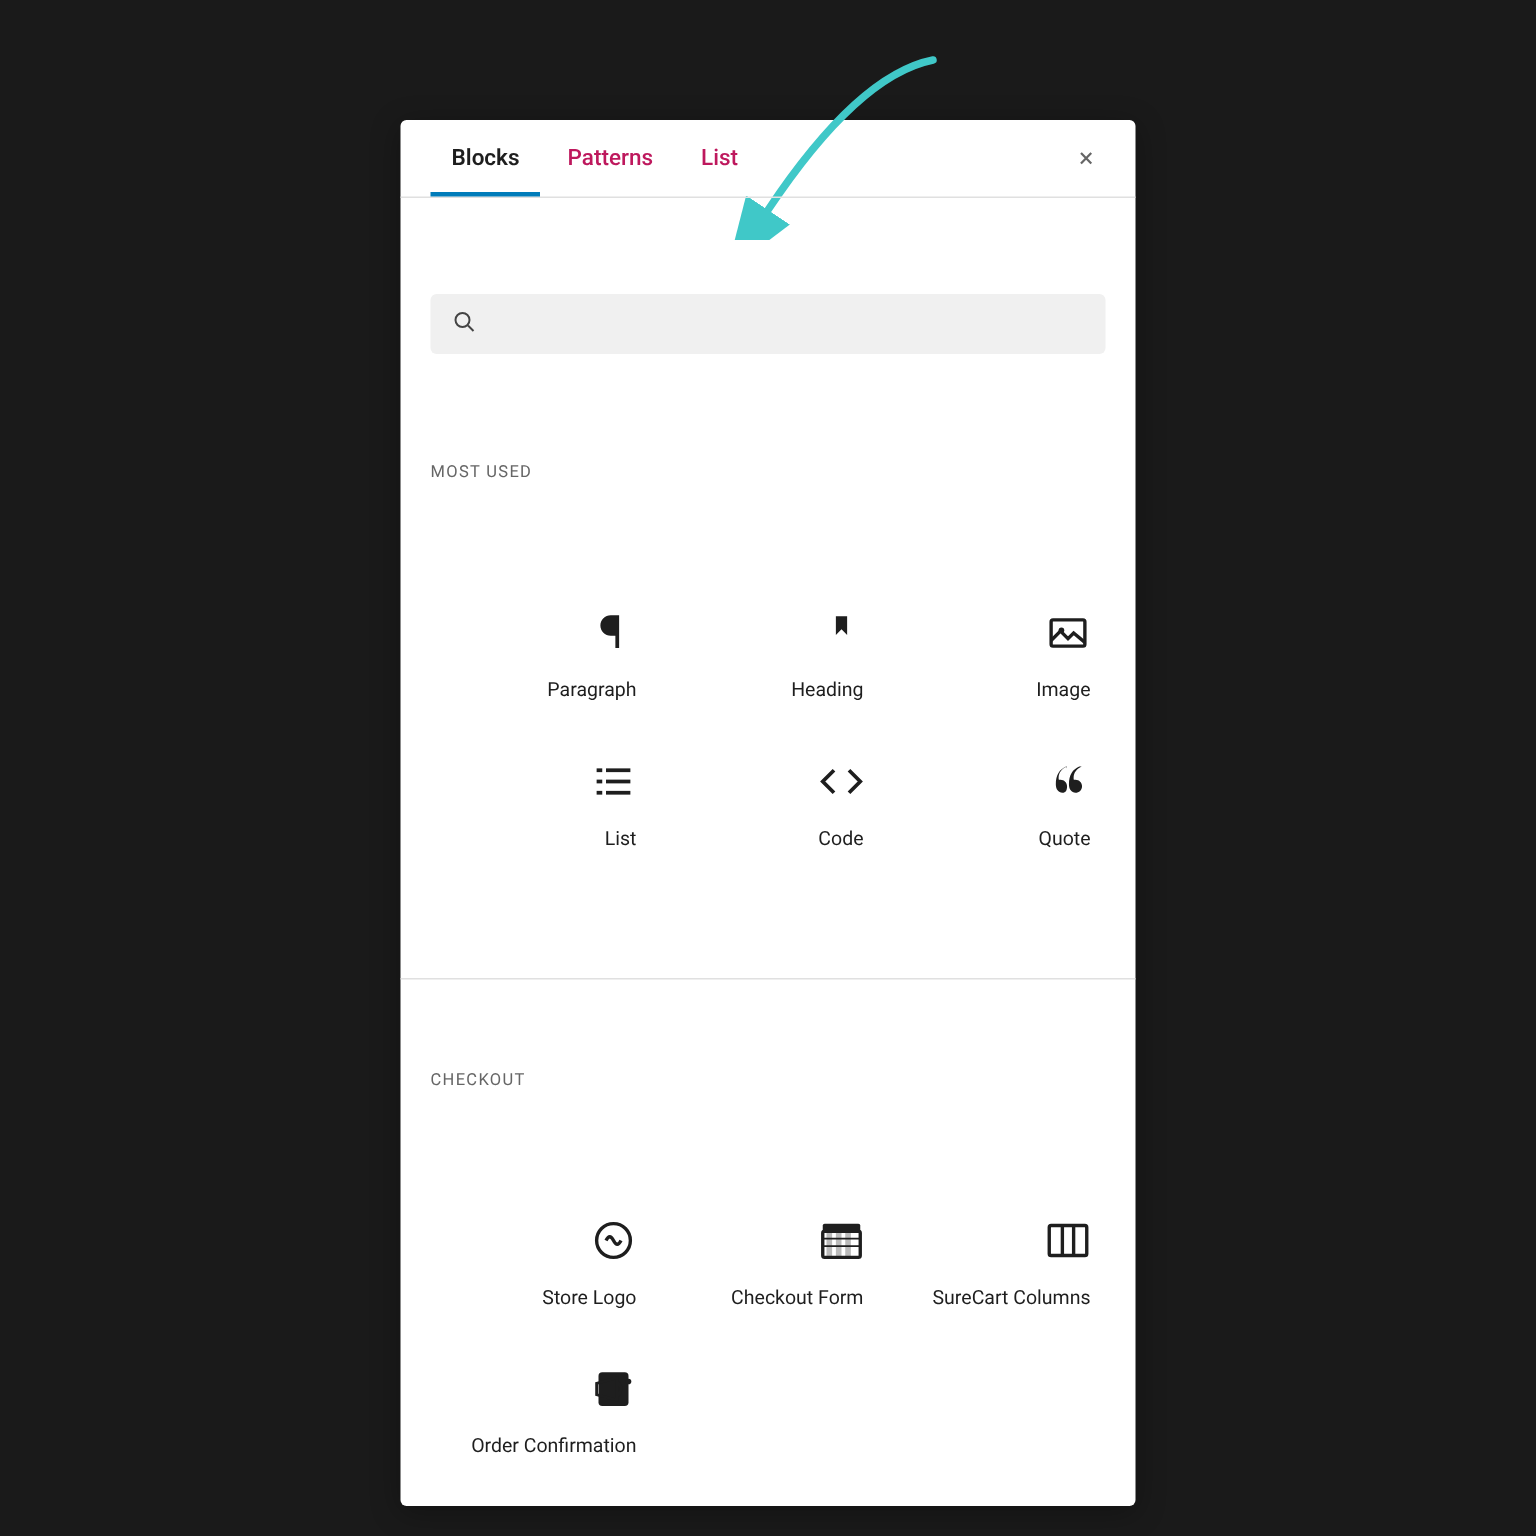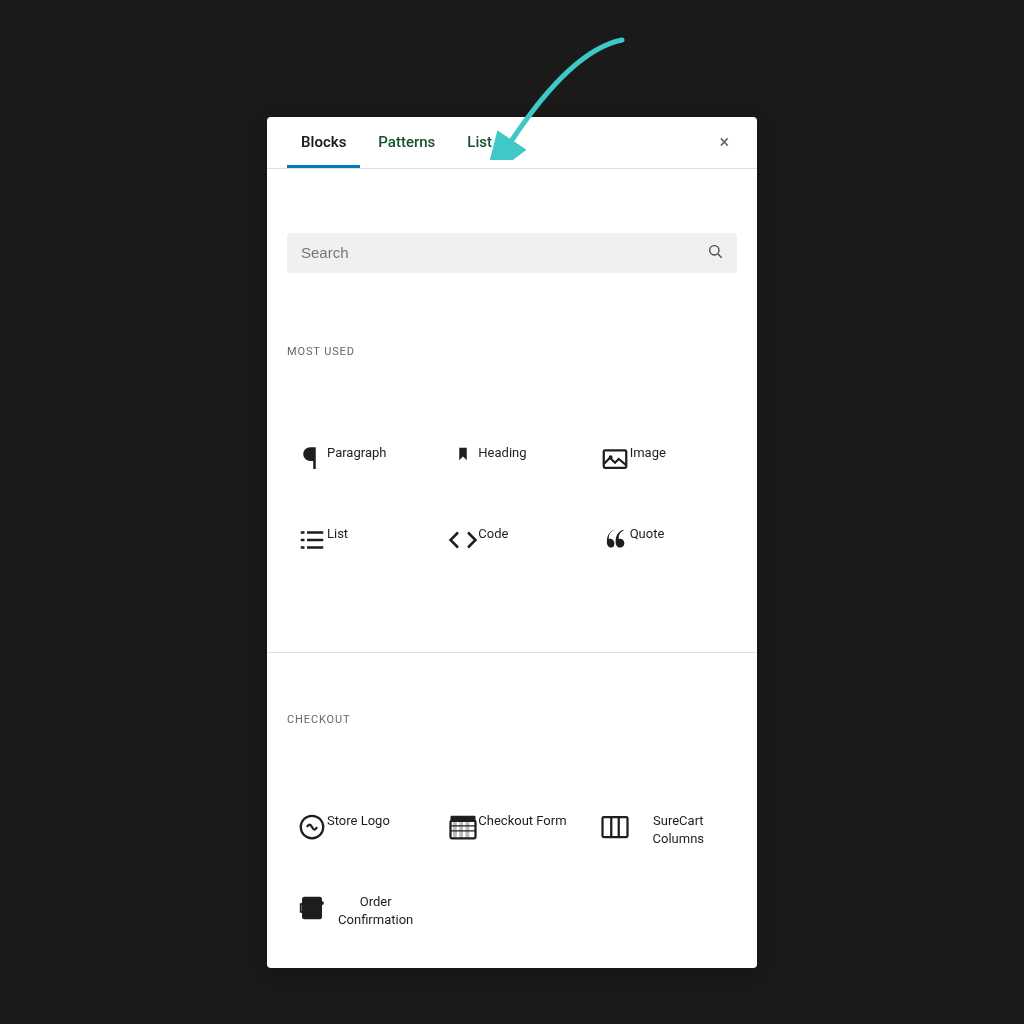--- a/index.html
+++ b/index.html
@@ -51,21 +51,21 @@
       align-items: center;
       padding: 0 20px;
       border-bottom: 1px solid #e0e0e0;
       position: relative;
     }
 
     .tab-item {
       padding: 16px 14px 14px;
       font-size: 15px;
       font-weight: 500;
-      color: #14532d;
+      color: #be185d;
       cursor: pointer;
       border-bottom: 3px solid transparent;
       margin-right: 4px;
     }
 
     .tab-item.active {
       border-bottom: 3px solid #007cba;
       color: #1e1e1e;
       font-weight: 600;
     }
@@ -119,22 +119,22 @@
     
     .block-grid {
       display: grid;
       grid-template-columns: repeat(3, 1fr);
       padding: 8px 20px 16px;
       gap: 4px;
     }
 
     .block-item {
       display: flex;
-      flex-direction: row;
-      align-items: flex-start;
+      flex-direction: column;
+      align-items: flex-end;
       padding: 18px 10px 14px;
       cursor: pointer;
       border-radius: 4px;
       transition: background 0.1s;
     }
 
     .block-icon {
       font-size: 28px;
       margin-bottom: 10px;
       line-height: 1;
@@ -177,21 +177,20 @@
 
   <div class="tabs-header">
     <div class="tab-item active">Blocks</div>
     <div class="tab-item">Patterns</div>
     <div class="tab-item">List</div>
     <div class="tab-close">×</div>
   </div>
 
   <div class="search-container">
     <div class="search-box">
-      <input class="search-input" type="text" placeholder="Search" style="">
       <span class="search-icon-wrap">
         <svg width="16" height="16" viewBox="0 0 24 24" fill="none" stroke="currentColor" stroke-width="2">
           <circle cx="11" cy="11" r="7"></circle>
           <line x1="16.5" y1="16.5" x2="22" y2="22"></line>
         </svg>
       </span>
     </div>
   </div>
 
   <div class="section-label">MOST USED</div>

